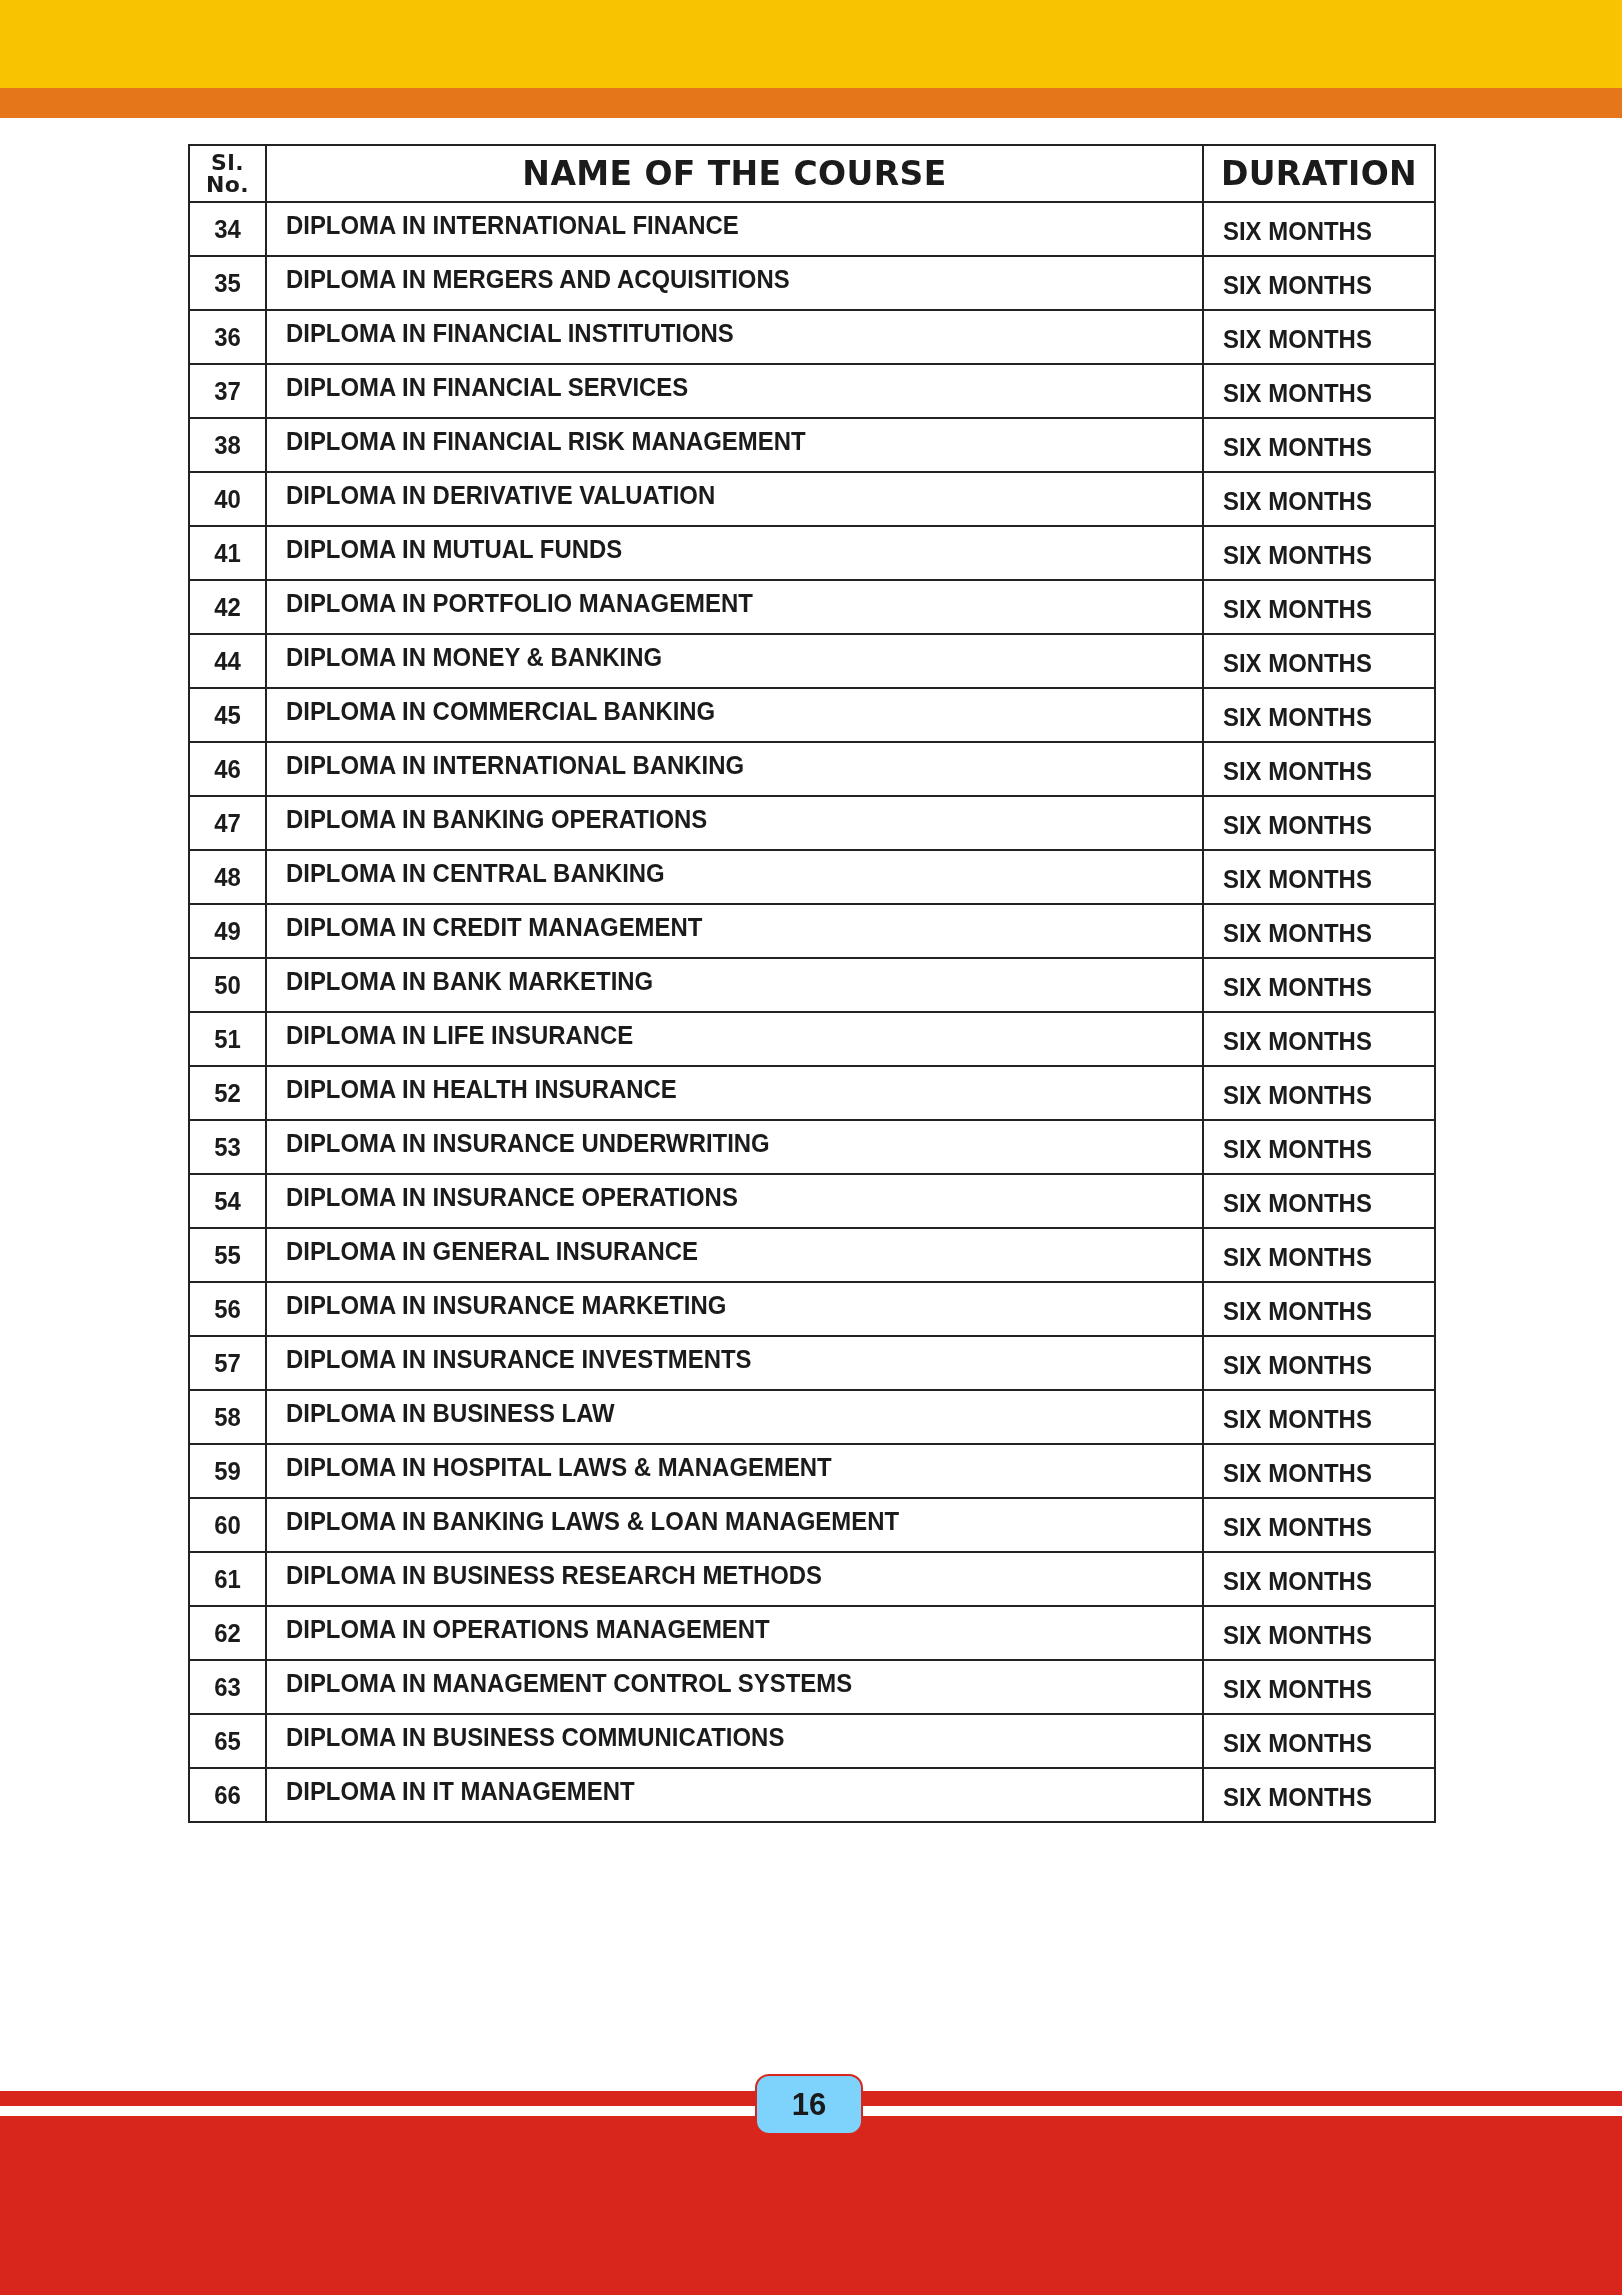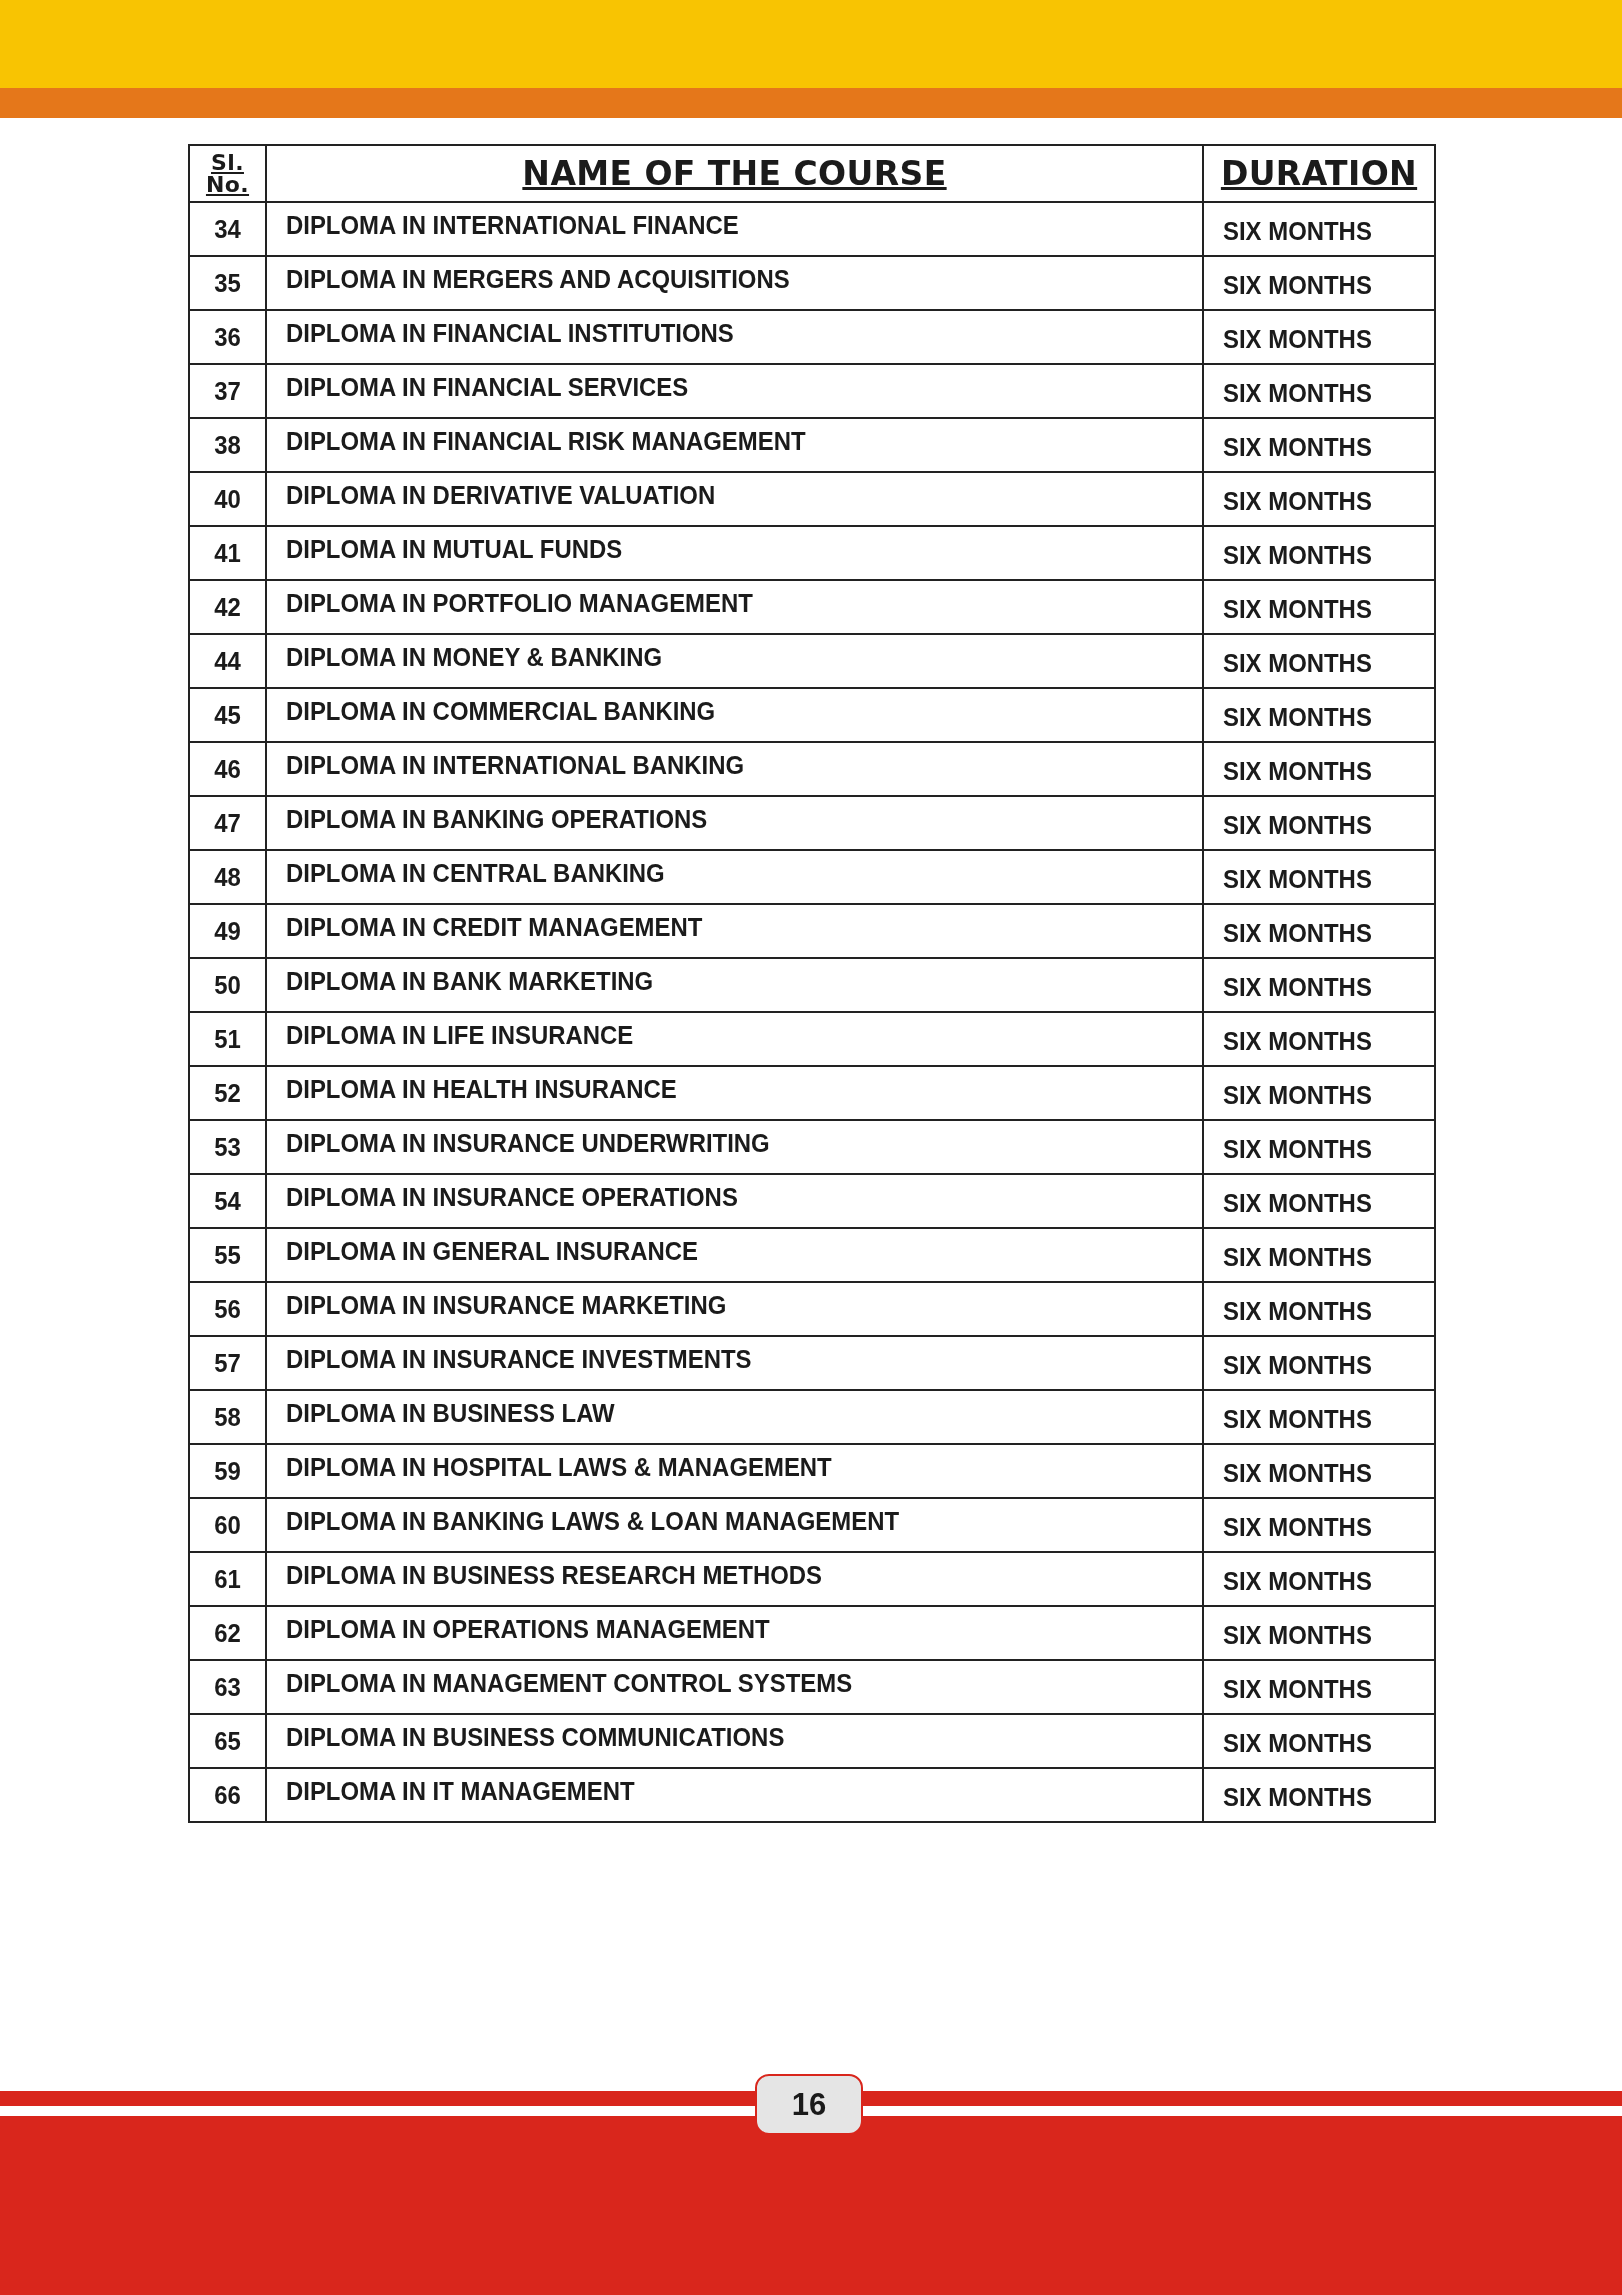--- a/index.html
+++ b/index.html
@@ -2,36 +2,36 @@
 <html style="font-size:12.6px"><head>
 <meta charset="utf-8">
 <style>
   html, body { margin:0; padding:0; }
   body { width:1622px; height:2295px; position:relative; background:#ffffff; overflow:hidden; font-family:"Liberation Sans", sans-serif; }
   .band-yellow { position:absolute; left:0; top:0; width:1622px; height:88px; background:#f8c402; }
   .band-orange { position:absolute; left:0; top:88px; width:1622px; height:30px; background:#e5771a; }
 
   .course-table { position:absolute; left:188px; top:144px; width:1245px; border-collapse:collapse; table-layout:fixed; }
   .course-table td, .course-table th { border:2.4px solid #222; color:#1b1b1b; padding:0; }
-  .course-table th { height:55px; font-weight:bold; font-size:33px; font-family:"DejaVu Sans", sans-serif; letter-spacing:0.4px;text-decoration:underline; }
+  .course-table th { height:55px; font-weight:bold; font-size:33px; font-family:"DejaVu Sans", sans-serif; letter-spacing:0.4px; }
   .course-table th.sl { font-size:22px; line-height:22px; }
   .course-table td { height:52px; font-weight:bold; font-size:26px; font-family:"Liberation Sans Narrow","Liberation Sans", sans-serif; }
   .c-sl { width:75px; text-align:center; }
   .c-name { width:935px; padding-left:19px !important; text-align:left;margin-top:12px; }
   .c-dur { width:230px; padding-left:19px !important; text-align:left;margin-left:23px; }
   .course-table th.c-dur { text-align:center; padding-left:0 !important; }
   .course-table th.c-name { text-align:center; padding-left:0 !important; }
   .course-table td span { display:inline-block; transform:scaleX(0.92); transform-origin:left center; }
   .course-table td.c-sl span { transform-origin:center center; }
   .course-table td.c-name span { position:relative; top:-3.9px; }
   .course-table td.c-dur span { position:relative; top:2.4px; }
   .footer-stripe-top { position:absolute; left:0; top:2091px; width:1622px; height:15.7px; background:#d9261c; }
   .footer-white-line { position:absolute; left:0; top:2106px; width:1622px; height:9.4px; background:#ffffff; }
   .footer-red-bottom { position:absolute; left:0; top:2116px; width:1622px; height:180px; background:#d9261c; }
-  .page-badge { position:absolute; left:755px; top:2074px; width:108px; height:61px; background:#e5e5e5; border:2.4px solid #d9261c; border-radius:14px; box-sizing:border-box; display:flex; align-items:center; justify-content:center; font-weight:bold; font-size:31px; color:#1a1a1a; }
+  .page-badge { position:absolute; left:755px; top:2074px; width:108px; height:61px; background:#7dd3fc; border:2.4px solid #d9261c; border-radius:14px; box-sizing:border-box; display:flex; align-items:center; justify-content:center; font-weight:bold; font-size:31px; color:#1a1a1a; }
 </style>
 </head>
 <body>
 
 <div class="band-yellow"></div>
 <div class="band-orange"></div>
 
 <table class="course-table">
   <thead>
     <tr>

